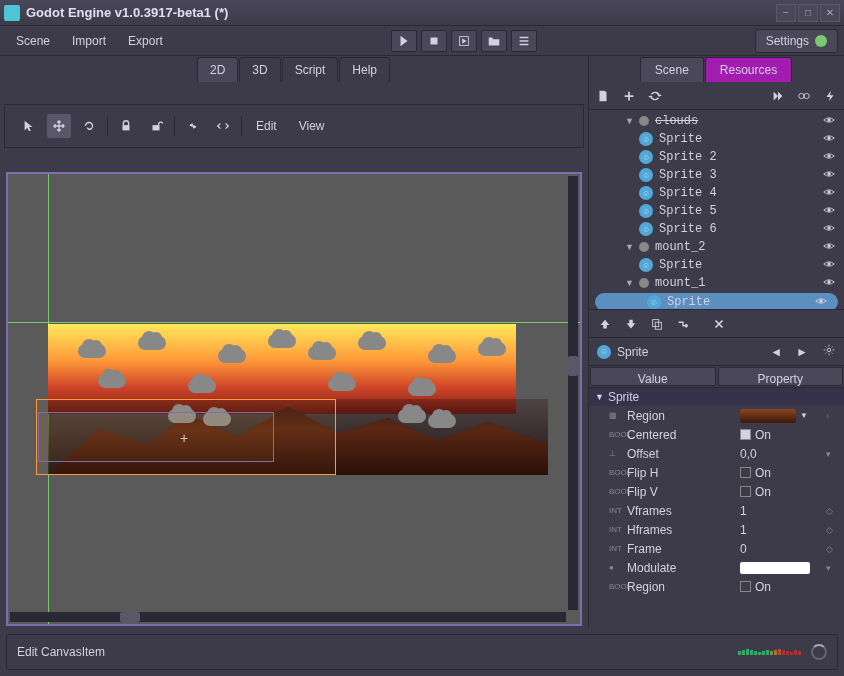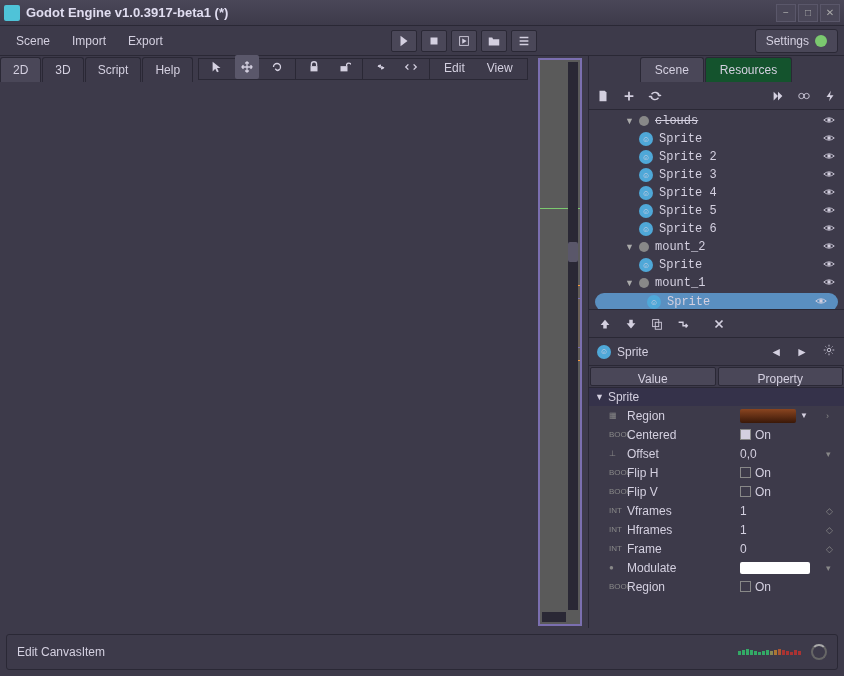--- a/index.html
+++ b/index.html
@@ -14,26 +14,26 @@
 .menubar { height: 30px; background: #3d3a4a; display: flex; align-items: center; padding: 0 6px; border-bottom: 1px solid #2a2835; }
 .menubar .menu-left { display: flex; gap: 2px; }
 .menubar .menu-item { padding: 4px 10px; color: #d4d0e0; cursor: pointer; border-radius: 2px; }
 .menubar .center-controls { flex: 1; display: flex; justify-content: center; gap: 4px; }
 .menubar .center-btn { width: 26px; height: 22px; background: #4a4758; border: 1px solid #2a2835; border-radius: 2px; display: flex; align-items: center; justify-content: center; cursor: pointer; }
 .menubar .settings-btn { padding: 4px 10px; background: #4a4758; border: 1px solid #2a2835; border-radius: 3px; display: flex; align-items: center; gap: 6px; cursor: pointer; }
 .menubar .settings-dot { width: 12px; height: 12px; background: #7bc96f; border-radius: 50%; }
 
 .main-area { display: flex; height: 572px; }
 
-.viewport-section { flex: 1; display: flex; flex-direction: row; background: #3d3a4a; }
+.viewport-section { flex: 1; display: flex; flex-direction: column; background: #3d3a4a; gap: 20px; }
 .viewport-tabs { height: 26px; display: flex; justify-content: center; align-items: flex-end; gap: 0; }
 .vtab { padding: 5px 12px; background: #3d3a4a; border: 1px solid #2a2835; border-bottom: none; border-radius: 3px 3px 0 0; cursor: pointer; margin-right: 1px; }
 .vtab.active { background: #4a4758; }
 
-.toolbar { height: 22px; background: #3d3a4a; border: 1px solid #2a2835; display: flex; align-items: flex-end; padding: 0 6px; gap: 6px; margin: 2px 4px; }
+.toolbar { height: 44px; background: #3d3a4a; border: 1px solid #2a2835; display: flex; align-items: center; padding: 0 12px; gap: 6px; margin: 2px 4px; }
 .tool-btn { width: 24px; height: 24px; display: flex; align-items: center; justify-content: center; cursor: pointer; border-radius: 2px; }
 .tool-btn.active { background: #5a576a; }
 .tool-sep { width: 1px; height: 20px; background: #2a2835; }
 .tool-label { padding: 4px 8px; cursor: pointer; }
 
 .canvas-wrap { flex: 1; margin: 2px 6px; border: 2px solid #7b6fb0; background: #5a5a5a; position: relative; overflow: hidden; }
 .canvas-content { position: absolute; left: 40px; top: 0; width: 100%; height: 100%; }
 .guide-v { position: absolute; width: 1px; background: #7bc96f; top: 0; bottom: 0; }
 .guide-h { position: absolute; height: 1px; background: #7bc96f; left: 0; right: 0; }
 
@@ -49,21 +49,21 @@
 .selection-box { position: absolute; border: 1px solid #ff9a3a; background: rgba(255,154,58,0.05); }
 .crosshair { position: absolute; color: #ccc; font-size: 14px; }
 
 .scrollbar-h { position: absolute; bottom: 2px; left: 2px; right: 14px; height: 10px; background: #2a2835; }
 .scrollbar-v { position: absolute; right: 2px; top: 2px; bottom: 14px; width: 10px; background: #2a2835; }
 .scroll-thumb { position: absolute; background: #5a576a; border-radius: 2px; }
 
 .right-panel { width: 256px; background: #3d3a4a; display: flex; flex-direction: column; border-left: 1px solid #2a2835; }
 
 .panel-tabs { height: 26px; display: flex; justify-content: center; align-items: flex-end; }
-.ptab { padding: 5px 14px; border: 1px solid #2a2835; border-bottom: none; border-radius: 3px 3px 0 0; cursor: pointer; background: #14532d; margin-right: 1px; }
+.ptab { padding: 5px 14px; border: 1px solid #2a2835; border-bottom: none; border-radius: 3px 3px 0 0; cursor: pointer; background: #a21caf; margin-right: 1px; }
 .ptab.active { background: #4a4758; }
 
 .scene-toolbar { height: 28px; display: flex; align-items: center; padding: 0 6px; gap: 10px; border-bottom: 1px solid #2a2835; }
 .scene-toolbar .spacer { flex: 1; }
 .st-icon { width: 16px; height: 16px; display: flex; align-items: center; justify-content: center; cursor: pointer; color: #d4d0e0; }
 
 .scene-tree { flex: 0 0 200px; overflow-y: auto; border-bottom: 1px solid #2a2835; padding: 2px 0; }
 .tree-row { display: flex; align-items: center; height: 18px; padding: 0 4px; cursor: pointer; gap: 4px; }
 .tree-row.selected { background: #5a8fc0; border-radius: 9px; margin: 1px 6px; padding: 0 6px; }
 .tree-indent { display: inline-block; }

